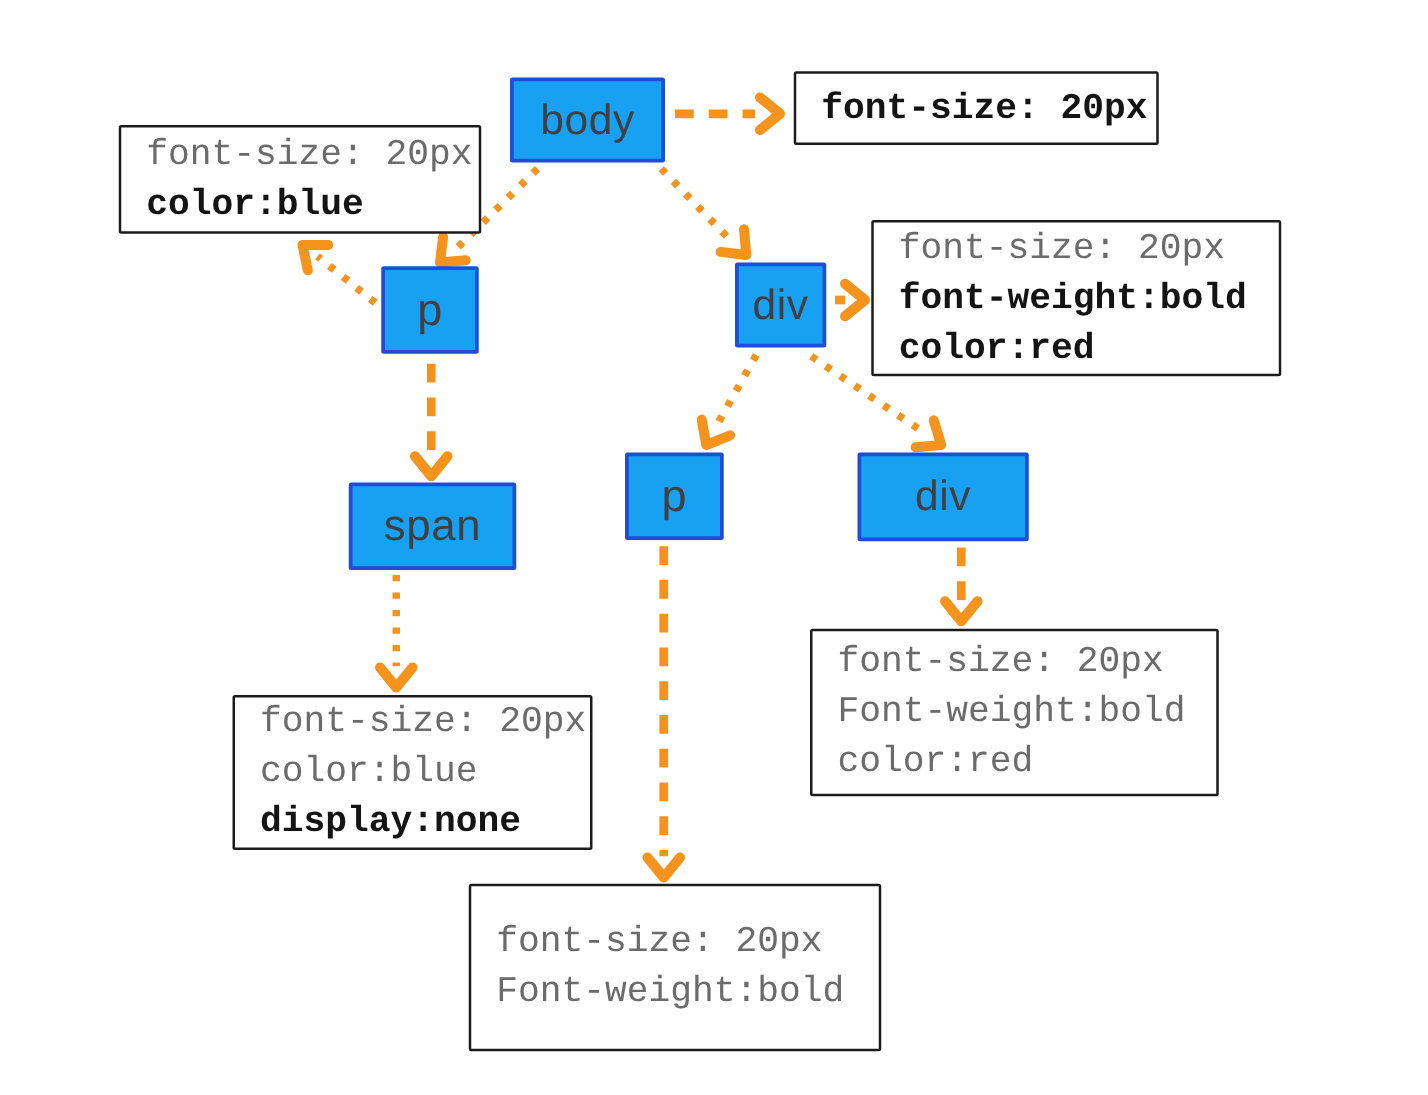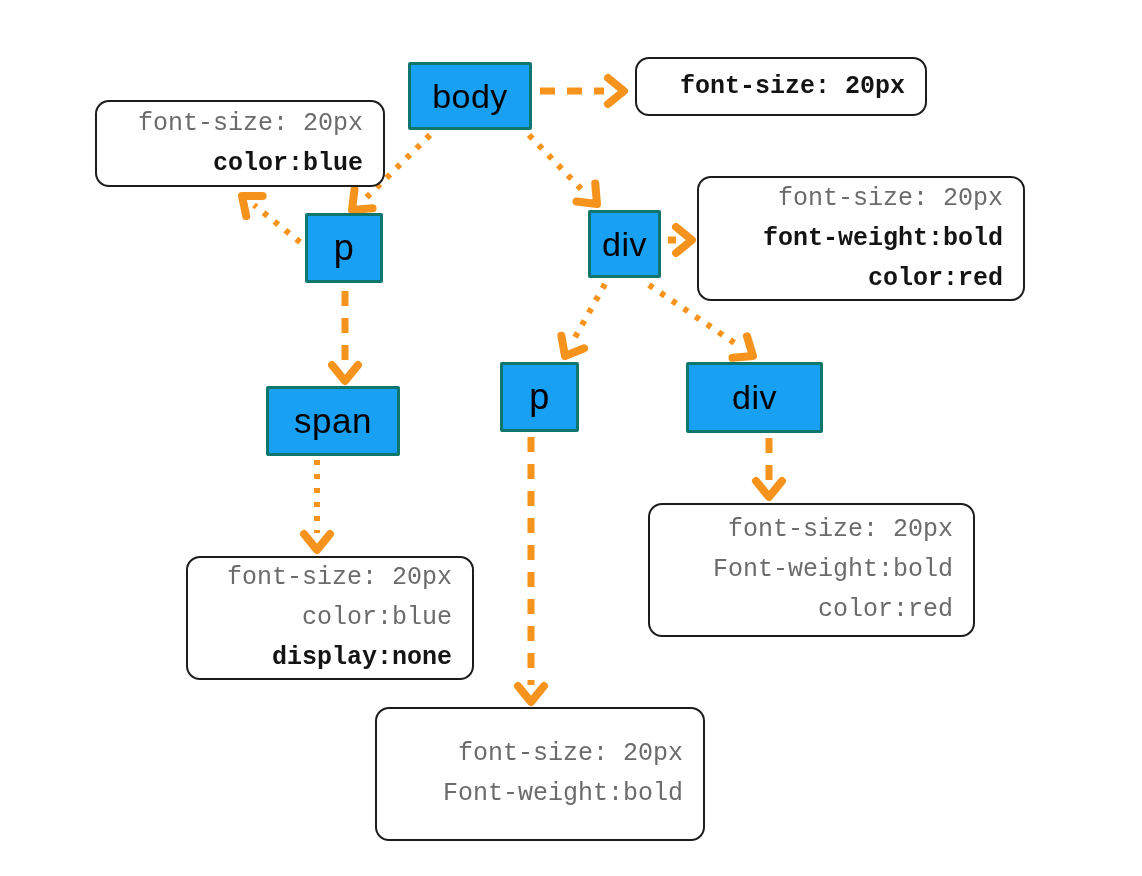--- a/index.html
+++ b/index.html
@@ -17,45 +17,44 @@
   }
   .edges-layer {
     position: absolute;
     left: 0; top: 0;
     width: 1142px; height: 876px;
     pointer-events: none;
   }
   .node {
     position: absolute;
     background: #18a0f2;
-    border: 3px solid #0f766e;
+    border: 3px solid #1d4ed8;
     border-radius: 2px;
     display: flex;
     align-items: center;
     justify-content: center;
     font-size: 36px;
-    color: #000000;
+    color: #404040;
     letter-spacing: 0.5px;
     box-sizing: border-box;
   }
   .rule-box {
     position: absolute;
     background: #ffffff;
     border: 2.5px solid #1c1c1c;
-    border-radius: 14px;
+    border-radius: 2px;
     box-sizing: border-box;
     padding: 10px 20px;
     display: flex;
     flex-direction: column;
     justify-content: center;
     font-family: "Liberation Mono", "DejaVu Sans Mono", monospace;
-    font-size: 25px;
+    font-size: 29px;
     line-height: 40px;
     white-space: pre;
-    text-align: right;
   }
   .rule-line.muted  { color: #6b6b6b; font-weight: 400; }
   .rule-line.strong { color: #141414; font-weight: 700; }
   .shaft-dashed { stroke: #f6931d; stroke-width: 7; fill: none; stroke-dasharray: 15 12; }
   .shaft-dotted { stroke: #f6931d; stroke-width: 6; fill: none; stroke-dasharray: 5 9; }
   .arrow-head   { stroke: #f6931d; stroke-width: 8; fill: none; stroke-linecap: round; stroke-linejoin: round; }
 </style>
 </head>
 <body>
 
@@ -107,21 +106,21 @@
       <path class="arrow-head" d="M-16,-13 L0,0 L-16,13" transform="translate(769,497) rotate(90)"></path>
     </g>
   </svg>
 
   <div class="node" style="left:408px; top:62px; width:124px; height:68px; font-size:34px;">body</div>
 
   <div class="node" style="left:305px; top:213px; width:78px; height:70px;">p</div>
 
   <div class="node" style="left:588px; top:210px; width:73px; height:68px; font-size:34px;">div</div>
 
-  <div class="node" style="left:266px; top:386px; width:134px; height:70px; font-size:35px;">span</div>
+  <div class="node" style="left:279px; top:386px; width:134px; height:70px; font-size:35px;">span</div>
 
   <div class="node" style="left:500px; top:362px; width:79px; height:70px;">p</div>
 
   <div class="node" style="left:686px; top:362px; width:137px; height:71px; font-size:34px;">div</div>
 
   <div class="rule-box" style="left:635px; top:57px; width:292px; height:59px;">
     <div class="rule-line strong">font-size: 20px</div>
   </div>
 
   <div class="rule-box" style="left:95px; top:100px; width:290px; height:87px;">

